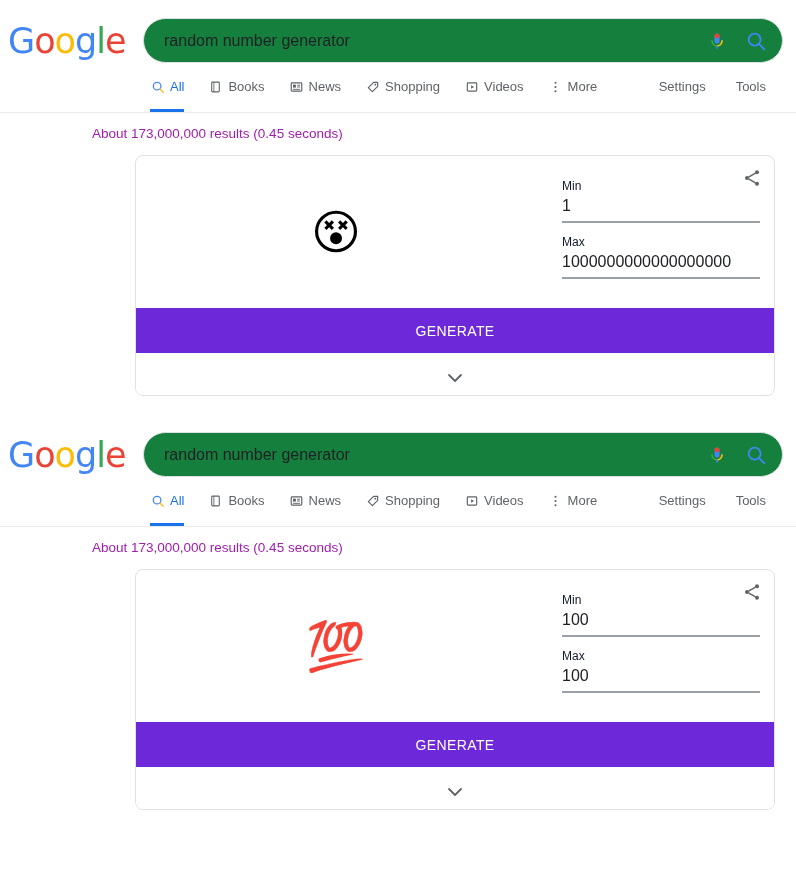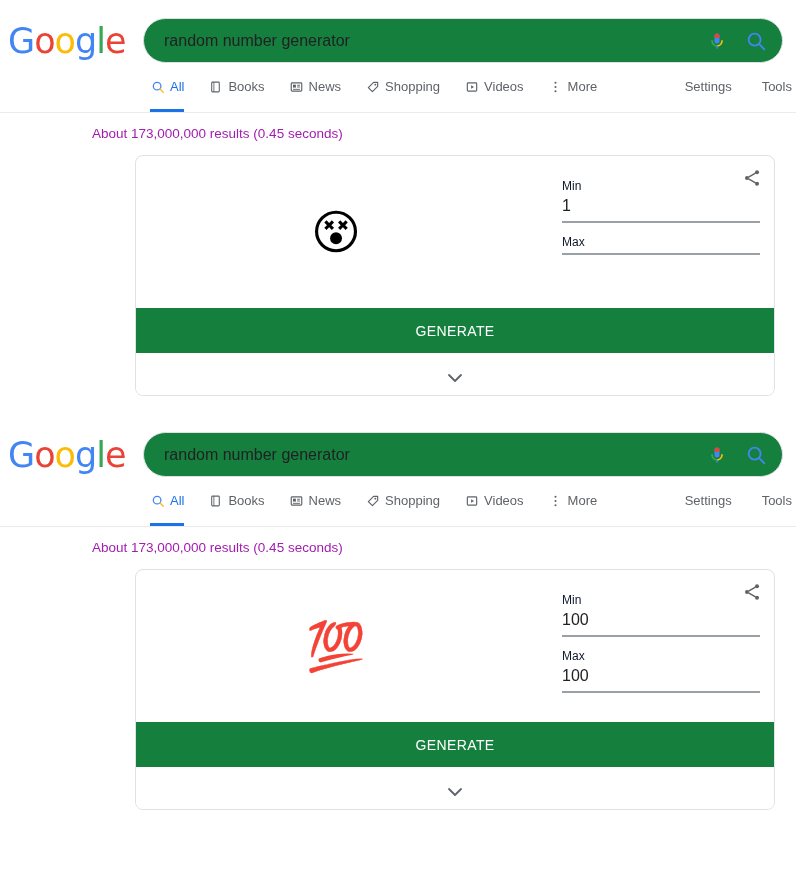--- a/index.html
+++ b/index.html
@@ -71,21 +71,21 @@
     white-space: nowrap;
   }
   .tab.active { color: #1a73e8; }
   .tab.active::after {
     content: "";
     position: absolute;
     left: 0; right: 0; bottom: -1px;
     height: 3px; background: #1a73e8;
   }
   .tab-icon { display: inline-flex; align-items:center; justify-content:center; width: 15px; height: 15px; }
-  .tools-group { margin-left: auto; display: flex; padding-right: 4px; }
+  .tools-group { margin-left: auto; display: flex; padding-right: 30px; }
   .tools-group .tab { margin-right: 0; margin-left: 30px; }
 
   
   .result-count {
     padding-left: 92px;
     padding-top: 13px;
     font-size: 13.5px;
     color: #a21caf;
   }
 
@@ -141,21 +141,21 @@
     margin-top: 3px;
   }
   .share-icon {
     position: absolute;
     right: 12px; top: 12px;
     width: 20px; height: 20px;
   }
   .generate-btn {
     display: block;
     width: 100%;
-    background: #15803d;
+    background: #6d28d9;
     color: #ffffff;
     text-align: center;
     font-size: 14px;
     letter-spacing: 0.4px;
     line-height: 45px;
     height: 45px;
     border: none;
     cursor: pointer;
     font-family: "Liberation Sans", sans-serif;
   }
@@ -303,20 +303,21 @@
                 <line x1="7.8" y1="13.1" x2="16.2" y2="17.9" stroke="#5f6368" stroke-width="1.7"></line>
               </svg>
             </div>
             <div class="field">
               <div class="field-label">Min</div>
               <div class="field-value">1</div>
               <div class="field-underline"></div>
             </div>
             <div class="field">
               <div class="field-label">Max</div>
+              <div class="field-value">1000000000000000000</div>
               <div class="field-underline"></div>
             </div>
           </div>
         </div>
         <button class="generate-btn">GENERATE</button>
         <div class="expand-row">
           <span class="chevron">
             <svg width="16" height="10" viewBox="0 0 16 10">
                 <polyline points="2,2 8,8 14,2" fill="none" stroke="#5f6368" stroke-width="1.8" stroke-linecap="round" stroke-linejoin="round"></polyline>
               </svg>

